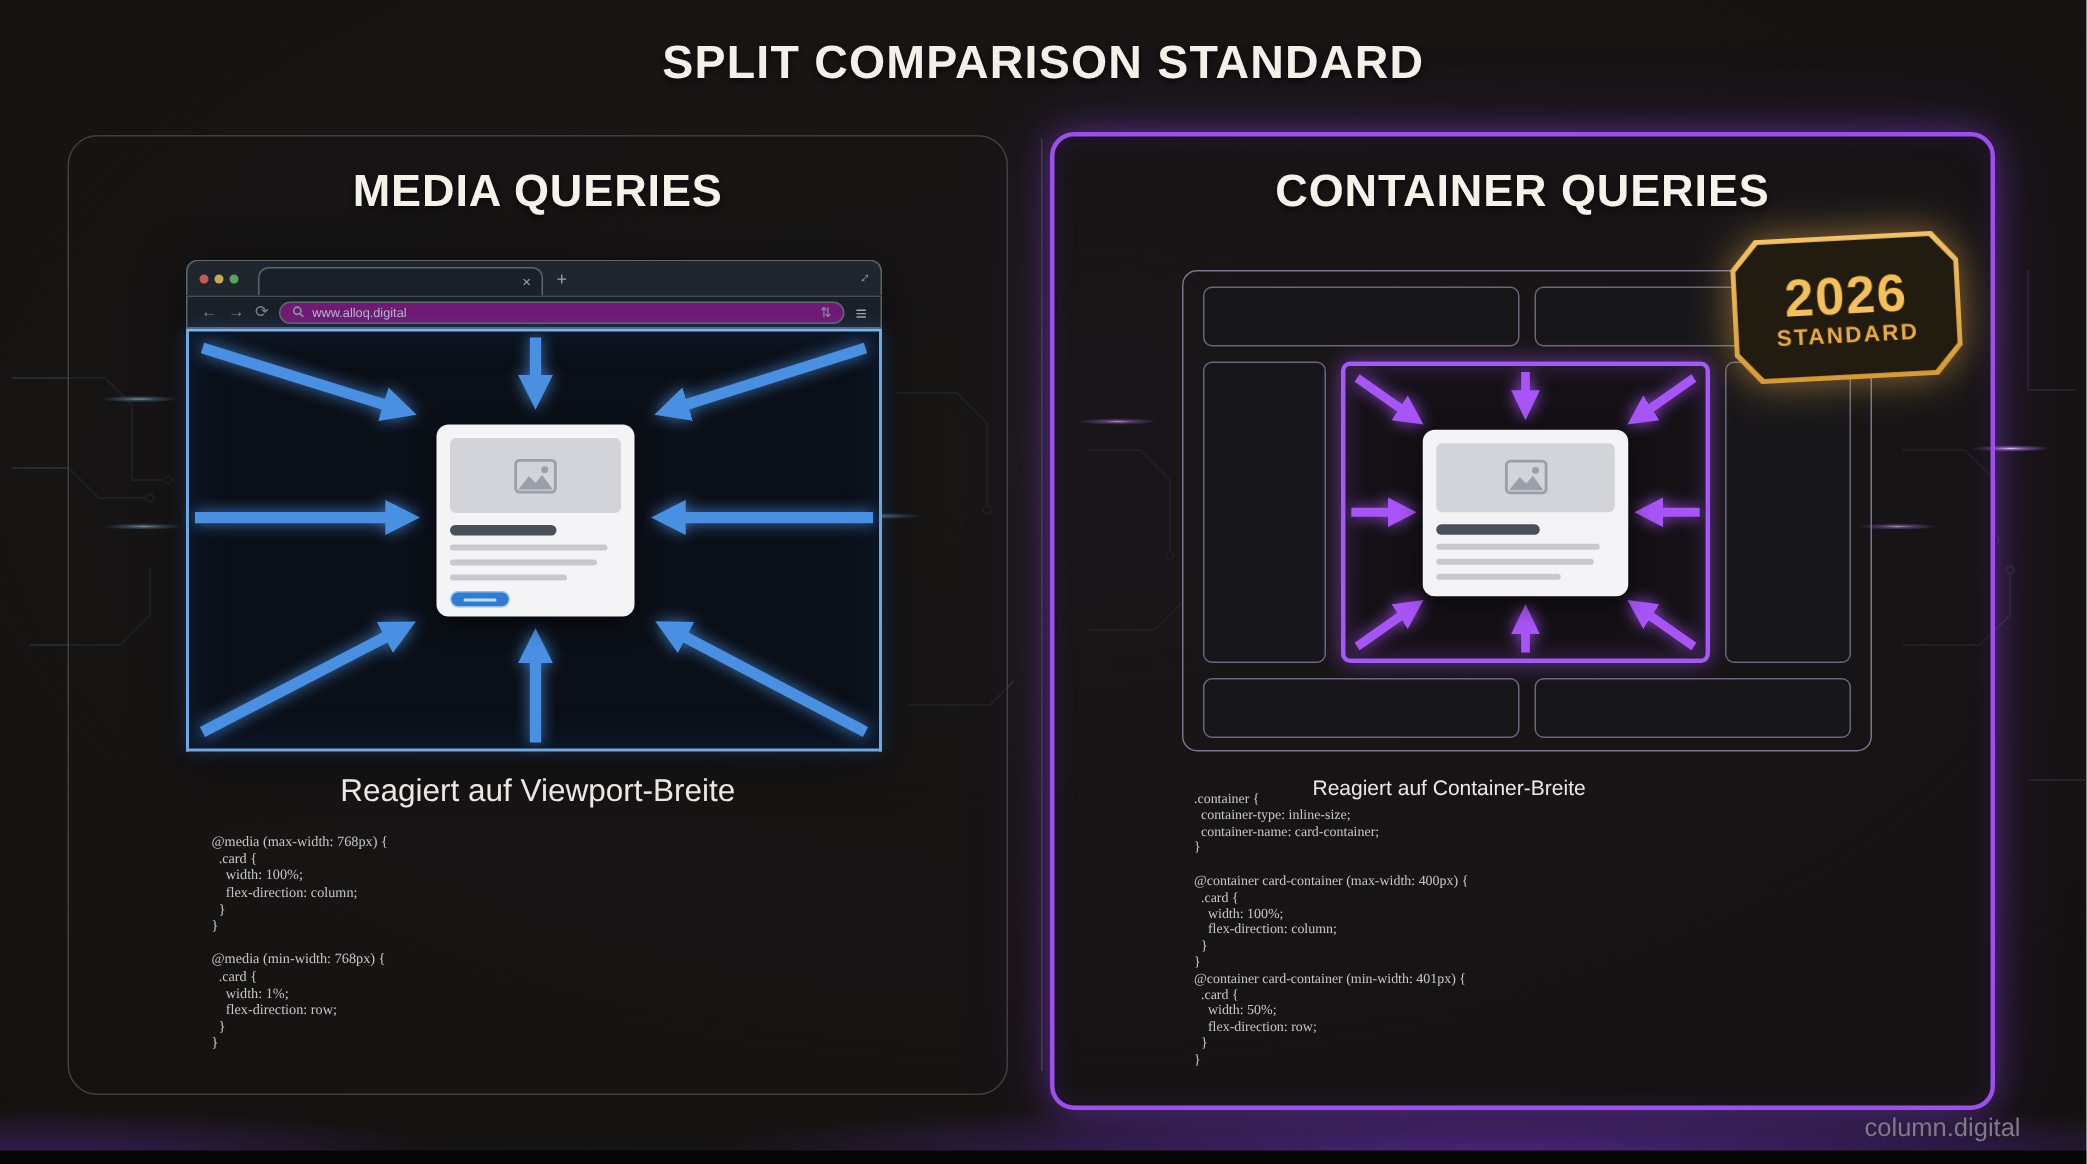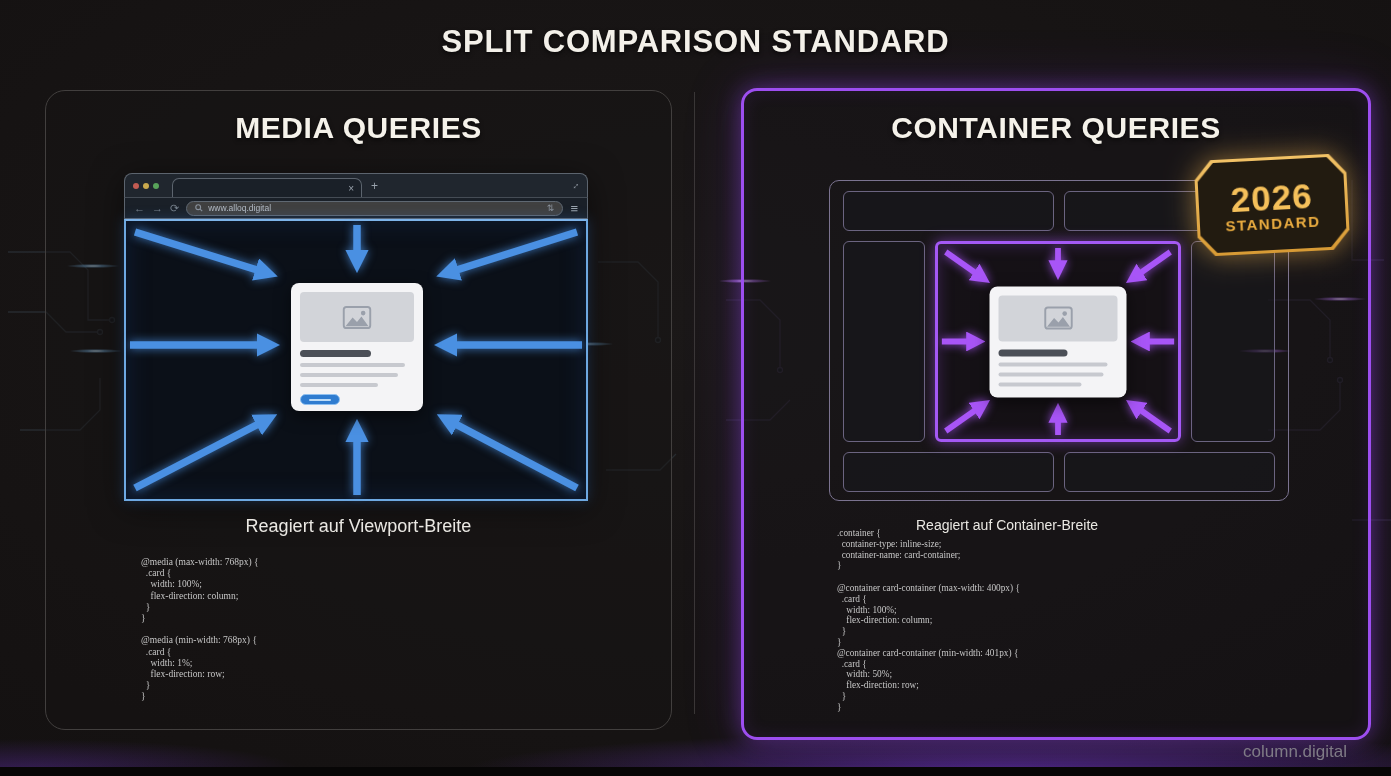--- a/index.html
+++ b/index.html
@@ -38,33 +38,33 @@
 
   
   .panel{ position:absolute; z-index:2; border-radius:20px; }
   .panel-heading{
     position:absolute; top:20px; left:0; width:100%; text-align:center;
     font-size:30px; font-weight:800; letter-spacing:.6px; color:#f5f2ea;
     text-shadow:0 2px 4px rgba(0,0,0,.6);
   }
   .panel-caption{
     position:absolute; top:425px; left:0; width:100%; text-align:center;
-    font-size:18px; color:#eae8e3;
+    font-size:21px; color:#eae8e3;
   }
   .code{
     position:absolute; white-space:pre; color:#c7c7c7;
     font-family:Liberation Serif, serif; font-size:9.5px; line-height:11.2px;
   }
 
   .panel-left{
     left:45px; top:90px; width:627px; height:640px;
     border:1px solid #423f3e; background:rgba(22,19,19,.45);
   }
   .panel-right{
-    left:741px; top:88px; width:630px; height:652px;
+    left:700px; top:88px; width:630px; height:652px;
     border:3px solid #9d4ef0; border-radius:16px; background:rgba(23,19,27,.35);
     box-shadow:0 0 22px rgba(150,70,240,.45), 0 0 60px rgba(130,50,220,.18), inset 0 0 18px rgba(140,60,230,.12);
   }
 
   
   .browser{ position:absolute; left:78px; top:82px; width:464px; filter:drop-shadow(0 6px 16px rgba(0,0,0,.5)); }
   .tabbar{
     height:24px; background:#20262e; border:1px solid #5c646e; border-bottom:none;
     border-radius:8px 8px 0 0; display:flex; align-items:flex-end; padding:0 8px; gap:5px;
   }
@@ -78,21 +78,21 @@
     color:#9aa3ad; font-size:10px;
   }
   .newtab{ color:#9aa3ad; font-size:12px; align-self:center; margin-left:4px; }
   .expand{ margin-left:auto; align-self:center; color:#8b939d; font-size:10px; transform:rotate(45deg); }
   .toolbar{
     height:22px; background:#1a2028; border:1px solid #5c646e; border-top-color:#454c55;
     display:flex; align-items:center; gap:7px; padding:0 9px;
   }
   .navic{ color:#78828d; font-size:11px; line-height:1; }
   .urlbar{
-    flex:1; height:15px; border:1px solid #5f6872; border-radius:8px; background:#404040;
+    flex:1; height:15px; border:1px solid #5f6872; border-radius:8px; background:#701a75;
     display:flex; align-items:center; gap:5px; padding:0 8px; color:#b4bbc4; font-size:8.5px;
   }
   .urlbar .updown{ margin-left:auto; color:#8a929c; font-size:9px; }
   .menuic{ color:#9aa3ad; font-size:13px; }
   .viewport{
     position:relative; height:282px; background:#0b1018;
     border:2px solid #6ea9e2; border-top-color:#7db4ea;
     box-shadow:0 0 12px rgba(60,130,220,.28), inset 0 0 26px rgba(25,60,120,.30);
   }
   .arrows{ position:absolute; inset:0; width:100%; height:100%; }

